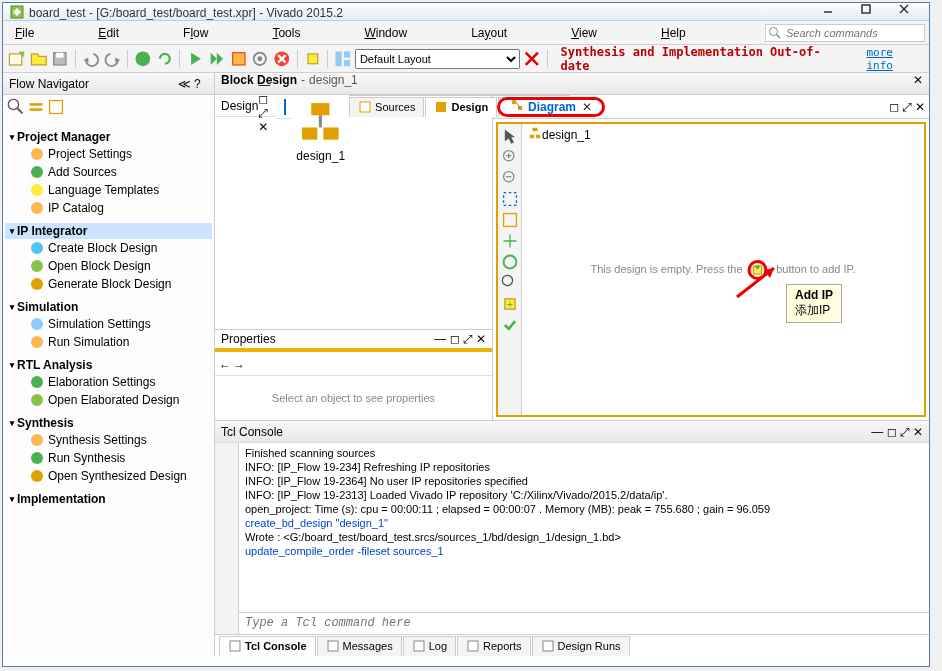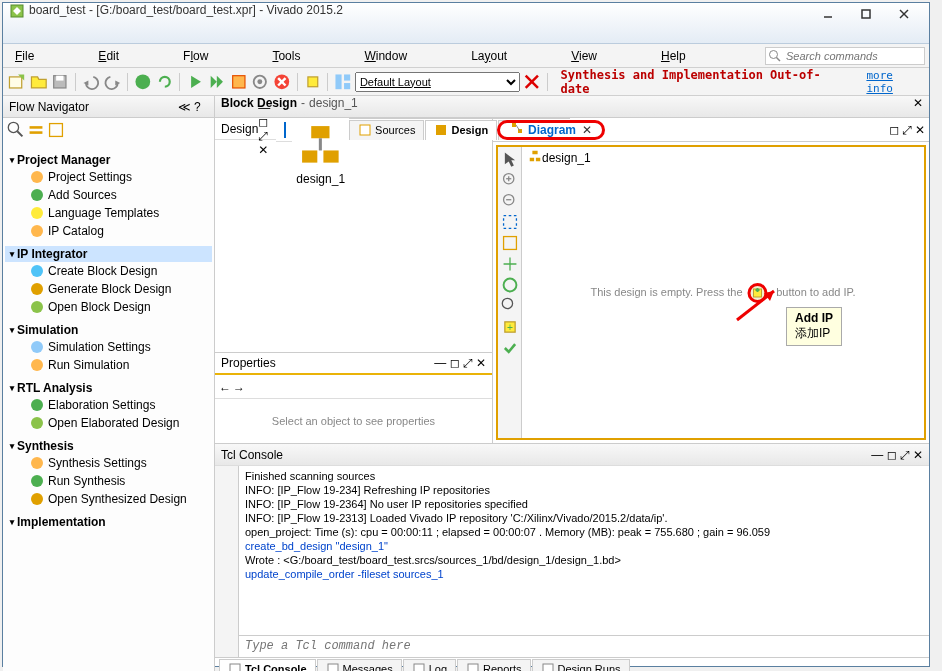--- a/index.html
+++ b/index.html
@@ -1,32 +1,32 @@
 <!DOCTYPE html>
 <html><head>
 <meta charset="utf-8">
 <style>
 * { box-sizing: border-box; margin: 0; padding: 0; font-family: "Microsoft YaHei", Tahoma, sans-serif; }
 body { background: #f0f0f0; width: 942px; height: 671px; overflow: hidden; font-size: 12px; }
 .window { width: 928px; height: 665px; background: #fff; border: 1px solid #5a7fa0; position: relative; margin: 2px; }
-.titlebar { height: 41px; background: linear-gradient(#fff, #e4ecf5); border-bottom: 1px solid #bcd; display: flex; align-items: flex-start; padding: 0 6px; }
+.titlebar { height: 18px; background: linear-gradient(#fff, #e4ecf5); border-bottom: 1px solid #bcd; display: flex; align-items: flex-end; padding: 0 6px; }
 .titlebar .icon { width: 16px; height: 16px; margin-right: 4px; }
 .titlebar .title { flex: 1; font-size: 12px; color: #333; }
 .titlebar .winbtns { display: flex; }
 .titlebar .winbtn { width: 38px; height: 22px; display: flex; align-items: center; justify-content: center; }
 .menubar { height: 24px; background: #f4f4f4; border-bottom: 1px solid #d0d0d0; display: flex; align-items: center; padding: 0 4px; gap: 48px; }
 .menubar .menu { padding: 2px 8px; font-size: 12px; }
 .menubar .menu u { text-decoration: underline; }
 .menubar .search { margin-left: auto; position: relative; }
 .menubar .search input { width: 160px; height: 18px; border: 1px solid #ccc; padding: 0 4px 0 20px; font-size: 11px; font-style: italic; color: #888; }
 .menubar .search .sicon { position: absolute; left: 3px; top: 2px; width: 14px; height: 14px; }
 .toolbar { height: 28px; background: #f4f4f4; border-bottom: 1px solid #d0d0d0; display: flex; align-items: center; padding: 0 4px; gap: 2px; }
 .toolbar .tbtn { width: 20px; height: 20px; display: flex; align-items: center; justify-content: center; }
 .toolbar .sep { width: 1px; height: 18px; background: #ccc; margin: 0 3px; }
-.toolbar select { height: 20px; font-size: 11px; width: 168px; text-decoration: underline; }
+.toolbar select { height: 20px; font-size: 11px; width: 168px; }
 .toolbar .status { color: #b00; font-weight: bold; font-size: 12px; margin-left: 8px; font-family: monospace; }
 .toolbar .moreinfo { color: #0066cc; text-decoration: underline; margin-left: 20px; font-family: monospace; font-size: 11px; }
 .main { display: flex; height: calc(100% - 80px); }
 .navigator { width: 212px; border-right: 1px solid #ccc; background: #fdfdfd; display: flex; flex-direction: column; }
 .panel-title { height: 22px; background: linear-gradient(#f8f8f8, #e8e8e8); border-bottom: 1px solid #ccc; display: flex; align-items: center; padding: 0 6px; font-size: 12px; }
 .panel-title .pbtns { margin-left: auto; display: flex; gap: 2px; }
 .panel-title .pbtn { width: 14px; height: 14px; }
 .nav-tools { height: 24px; display: flex; align-items: center; gap: 2px; padding: 0 4px; }
 .nav-tools .ntb { width: 18px; height: 18px; }
 .tree { padding: 4px 2px; overflow-y: auto; flex: 1; font-size: 12px; }
@@ -45,21 +45,21 @@
 .bd-left { width: 278px; display: flex; flex-direction: column; border-right: 1px solid #ccc; }
 .design-panel { flex: 1; display: flex; flex-direction: row; border-bottom: 1px solid #ccc; min-height: 0; }
 .design-head { height: 22px; display: flex; align-items: center; padding: 0 6px; border-bottom: 1px solid #ddd; }
 .design-tools { height: 24px; display: flex; align-items: center; gap: 2px; padding: 0 4px; border-bottom: 1px solid #ddd; }
 .design-tree { flex: 1; padding: 2px 4px; }
 .design-tabs { height: 22px; border-top: 1px solid #ccc; display: flex; align-items: center; }
 .tab { height: 20px; padding: 0 8px; display: flex; align-items: center; border: 1px solid #ccc; border-bottom: none; font-size: 11px; margin-right: 1px; background: #f4f4f4; }
 .tab.active { background: #fff; font-weight: bold; }
 .tab .ticon2 { width: 14px; height: 14px; margin-right: 3px; }
 .props { height: 90px; display: flex; flex-direction: column; }
-.props-head { height: 22px; display: flex; align-items: center; padding: 0 6px; border-bottom: 2px solid #eab308; }
+.props-head { height: 22px; display: flex; align-items: center; padding: 0 6px; border-bottom: 4px solid #eab308; }
 .props-tools { height: 24px; display: flex; align-items: center; gap: 2px; padding: 0 4px; border-bottom: 1px solid #ddd; }
 .props-body { flex: 1; display: flex; align-items: center; justify-content: center; color: #888; font-size: 11px; }
 .bd-right { flex: 1; display: flex; flex-direction: column; }
 .diagram-tab-row { height: 24px; display: flex; align-items: center; padding: 2px 4px; border-bottom: 1px solid #ccc; }
 .diagram-tab { height: 20px; padding: 0 8px; display: flex; align-items: center; border: 1px solid #888; background: #fff; }
 .diagram-tab.circled { border: 3px solid #e00; border-radius: 14px; padding: 1px 10px; }
 .diagram-tab .dtitle { font-weight: bold; color: #0066cc; margin: 0 4px; }
 .diagram-tab .dx { color: #333; margin-left: 2px; }
 .diagram-area { flex: 1; display: flex; border: 2px solid #e0a000; margin: 3px; }
 .diag-toolbar { width: 24px; background: #f4f4f4; border-right: 1px solid #ccc; display: flex; flex-direction: column; align-items: center; gap: 3px; padding-top: 3px; }
@@ -267,25 +267,25 @@
                 <circle cx="8" cy="8" r="6" fill="#ffeb3b"></circle>
               </svg></span>Language Templates</div>
           <div class="node child"><span class="ticon"><svg viewBox="0 0 16 16">
                 <circle cx="8" cy="8" r="6" fill="#ffb74d"></circle>
               </svg></span>IP Catalog</div>
           <div class="node group sel"><span class="arrow">▾</span> IP Integrator</div>
           <div class="node child"><span class="ticon"><svg viewBox="0 0 16 16">
                 <circle cx="8" cy="8" r="6" fill="#4fc3f7"></circle>
               </svg></span>Create Block Design</div>
           <div class="node child"><span class="ticon"><svg viewBox="0 0 16 16">
+                <circle cx="8" cy="8" r="6" fill="#8bc34a"></circle>
+              </svg></span>Open Block Design</div>
+          <div class="node child"><span class="ticon"><svg viewBox="0 0 16 16">
                 <circle cx="8" cy="8" r="6" fill="#e0a000"></circle>
               </svg></span>Generate Block Design</div>
-          <div class="node child"><span class="ticon"><svg viewBox="0 0 16 16">
-                <circle cx="8" cy="8" r="6" fill="#8bc34a"></circle>
-              </svg></span>Open Block Design</div>
           <div class="node group"><span class="arrow">▾</span> Simulation</div>
           <div class="node child"><span class="ticon"><svg viewBox="0 0 16 16">
                 <circle cx="8" cy="8" r="6" fill="#90caf9"></circle>
               </svg></span>Simulation Settings</div>
           <div class="node child"><span class="ticon"><svg viewBox="0 0 16 16">
                 <circle cx="8" cy="8" r="6" fill="#ffb74d"></circle>
               </svg></span>Run Simulation</div>
           <div class="node group"><span class="arrow">▾</span> RTL Analysis</div>
           <div class="node child"><span class="ticon"><svg viewBox="0 0 16 16">
                 <circle cx="8" cy="8" r="6" fill="#4caf50"></circle>

